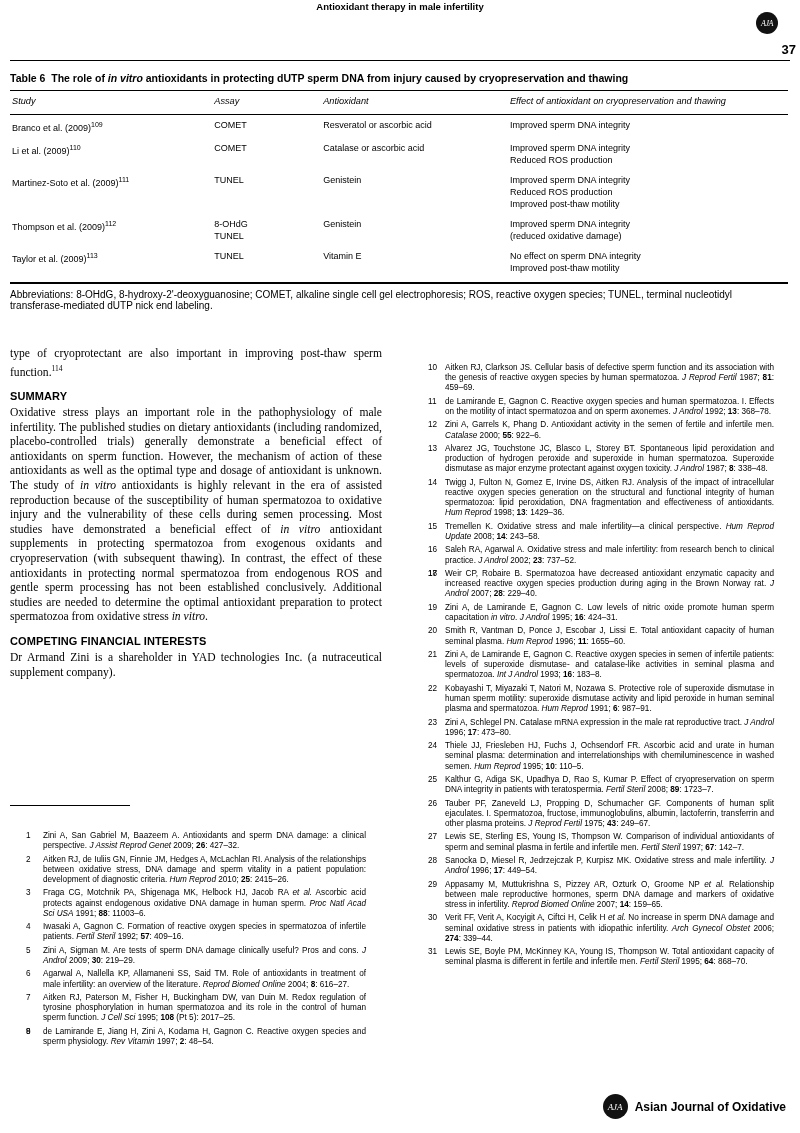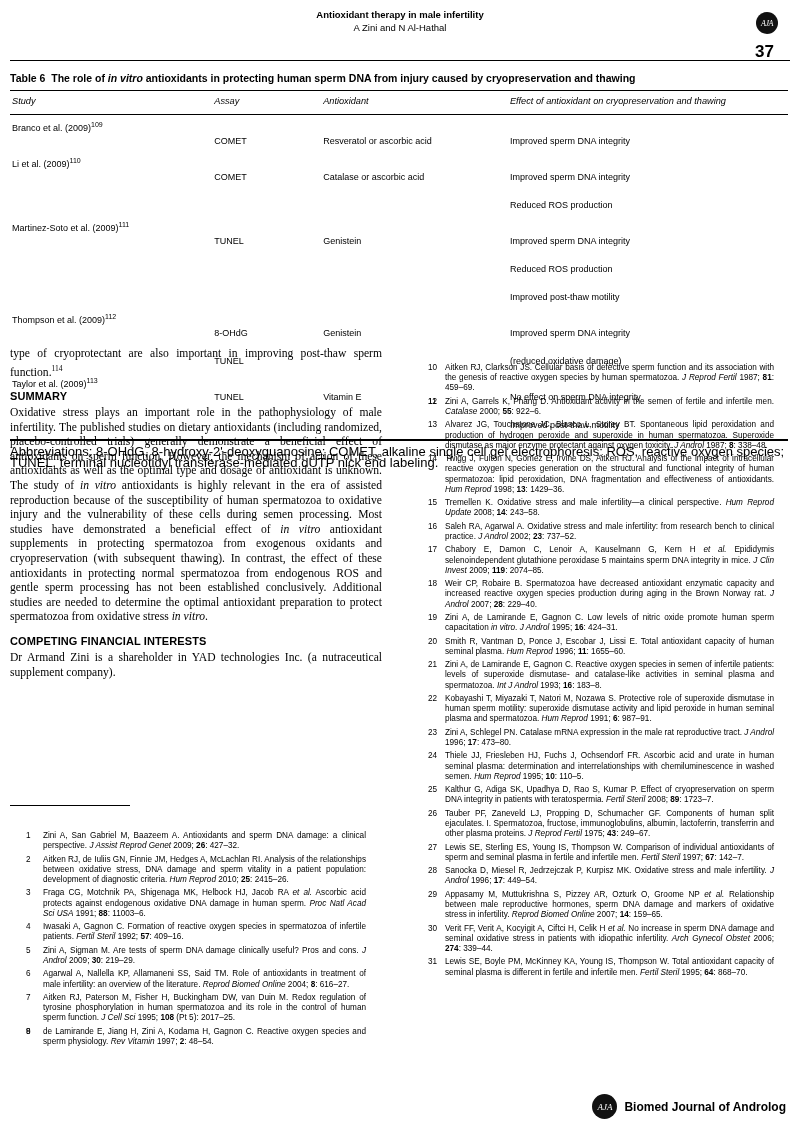--- a/index.html
+++ b/index.html
@@ -19,21 +19,21 @@
     position: relative;
     width: 800px;
     height: 1133px;
     padding: 0;
     box-sizing: border-box;
   }
 
   
   .runhead {
     position: absolute;
-    top: 8px;
+    top: 0;
     left: 0;
     width: 800px;
     text-align: center;
     font-size: 9.5px;
     line-height: 13px;
   }
   .runhead .t1 { font-weight: bold; }
   .runhead .t2 { font-weight: normal; }
 
   .logo-top {
@@ -50,22 +50,22 @@
     font-family: "Liberation Serif", serif;
     display: flex;
     align-items: center;
     justify-content: center;
     letter-spacing: -0.5px;
   }
 
   .page-number {
     position: absolute;
     top: 42px;
-    right: 26px;
-    font-size: 17px;
+    right: 4px;
+    font-size: 13px;
     font-weight: bold;
   }
 
   .rule-top {
     position: absolute;
     top: 60px;
     left: 10px;
     width: 780px;
     height: 1px;
     background: #000;
@@ -106,29 +106,29 @@
     padding: 4px 4px 4px 2px;
     font-size: 9px;
   }
   table.maintable tbody tr.last td {
     padding-bottom: 6px;
   }
   .col-study { width: 26%; }
   .col-assay { width: 14%; }
   .col-anti  { width: 24%; }
   .col-eff   { width: 36%; }
-  .cellline { display: block; margin-top: 16px; }
+  .cellline { display: block; }
   sup { font-size: 7px; vertical-align: super; }
   .rule-tbl-bottom {
     height: 1.6px;
     background: #000;
     margin-top: 2px;
   }
   .abbrev {
-    font-size: 13px;
+    font-size: 10px;
     line-height: 11.5px;
     margin-top: 5px;
   }
 
   
   .cols {
     position: absolute;
     top: 347px;
     left: 10px;
     width: 780px;
@@ -231,29 +231,28 @@
     font-weight: bold;
   }
 </style>
 </head>
 <body>
 
 <div class="page">
 
   <div class="runhead">
     <div class="t1">Antioxidant therapy in male infertility</div>
-    <div class="t2">A Zini and N Al-Hathal</div>
   </div>
   <div class="logo-top">AJA</div>
   <div class="page-number">37</div>
   <div class="rule-top"></div>
 
   <div class="table-wrap">
     <div class="table-title">
-      <span>Table 6</span>&nbsp;&nbsp;<span>The role of </span><em>in vitro</em><span> antioxidants in protecting human sperm DNA from injury caused by cryopreservation and thawing</span>
+      <span>Table 6</span>&nbsp;&nbsp;<span>The role of </span><em>in vitro</em><span> antioxidants in protecting dUTP sperm DNA from injury caused by cryopreservation and thawing</span>
     </div>
 
     <table class="maintable">
       <thead>
         <tr>
           <th class="col-study">Study</th>
           <th class="col-assay">Assay</th>
           <th class="col-anti">Antioxidant</th>
           <th class="col-eff">Effect of antioxidant on cryopreservation and thawing</th>
         </tr>
@@ -354,43 +353,43 @@
             <li><span class="num">7</span><span>Aitken RJ, Paterson M, Fisher H, Buckingham DW, van Duin M. Redox regulation of tyrosine phosphorylation in human spermatozoa and its role in the control of human sperm function. <i>J Cell Sci</i> 1995; <b>108</b> (Pt 5): 2017–25.</span></li>
             <li><span class="num">8</span></li>
             <li><span class="num">9</span><span>de Lamirande E, Jiang H, Zini A, Kodama H, Gagnon C. Reactive oxygen species and sperm physiology. <i>Rev Vitamin</i> 1997; <b>2</b>: 48–54.</span></li>
           </ol>
       </div>
     </div>
 
     <div class="col-right">
       <ol class="refs" id="refs-right">
           <li><span class="num">10</span><span>Aitken RJ, Clarkson JS. Cellular basis of defective sperm function and its association with the genesis of reactive oxygen species by human spermatozoa. <i>J Reprod Fertil</i> 1987; <b>81</b>: 459–69.</span></li>
-          <li><span class="num">11</span></li>
+          <li><span class="num">11</span><span>de Lamirande E, Gagnon C. Reactive oxygen species and human spermatozoa. I. Effects on the motility of intact spermatozoa and on sperm axonemes. <i>J Androl</i> 1992; <b>13</b>: 368–78.</span></li>
           <li><span class="num">12</span><span>Zini A, Garrels K, Phang D. Antioxidant activity in the semen of fertile and infertile men. <i>Catalase</i> 2000; <b>55</b>: 922–6.</span></li>
           <li><span class="num">13</span><span>Alvarez JG, Touchstone JC, Blasco L, Storey BT. Spontaneous lipid peroxidation and production of hydrogen peroxide and superoxide in human spermatozoa. Superoxide dismutase as major enzyme protectant against oxygen toxicity. <i>J Androl</i> 1987; <b>8</b>: 338–48.</span></li>
           <li><span class="num">14</span><span>Twigg J, Fulton N, Gomez E, Irvine DS, Aitken RJ. Analysis of the impact of intracellular reactive oxygen species generation on the structural and functional integrity of human spermatozoa: lipid peroxidation, DNA fragmentation and effectiveness of antioxidants. <i>Hum Reprod</i> 1998; <b>13</b>: 1429–36.</span></li>
           <li><span class="num">15</span><span>Tremellen K. Oxidative stress and male infertility—a clinical perspective. <i>Hum Reprod Update</i> 2008; <b>14</b>: 243–58.</span></li>
           <li><span class="num">16</span><span>Saleh RA, Agarwal A. Oxidative stress and male infertility: from research bench to clinical practice. <i>J Androl</i> 2002; <b>23</b>: 737–52.</span></li>
-          <li><span class="num">17</span><span>Chabory E, Damon C, Lenoir A, Kauselmann G, Kern H <i>et al.</i> Epididymis selenoindependent glutathione peroxidase 5 maintains sperm DNA integrity in mice. <i>J Clin Invest</i> 2009; <b>119</b>: 2074–85.</span></li>
+          <li><span class="num">17</span></li>
           <li><span class="num">18</span><span>Weir CP, Robaire B. Spermatozoa have decreased antioxidant enzymatic capacity and increased reactive oxygen species production during aging in the Brown Norway rat. <i>J Androl</i> 2007; <b>28</b>: 229–40.</span></li>
           <li><span class="num">19</span><span>Zini A, de Lamirande E, Gagnon C. Low levels of nitric oxide promote human sperm capacitation <i>in vitro</i>. <i>J Androl</i> 1995; <b>16</b>: 424–31.</span></li>
           <li><span class="num">20</span><span>Smith R, Vantman D, Ponce J, Escobar J, Lissi E. Total antioxidant capacity of human seminal plasma. <i>Hum Reprod</i> 1996; <b>11</b>: 1655–60.</span></li>
           <li><span class="num">21</span><span>Zini A, de Lamirande E, Gagnon C. Reactive oxygen species in semen of infertile patients: levels of superoxide dismutase- and catalase-like activities in seminal plasma and spermatozoa. <i>Int J Androl</i> 1993; <b>16</b>: 183–8.</span></li>
           <li><span class="num">22</span><span>Kobayashi T, Miyazaki T, Natori M, Nozawa S. Protective role of superoxide dismutase in human sperm motility: superoxide dismutase activity and lipid peroxide in human seminal plasma and spermatozoa. <i>Hum Reprod</i> 1991; <b>6</b>: 987–91.</span></li>
           <li><span class="num">23</span><span>Zini A, Schlegel PN. Catalase mRNA expression in the male rat reproductive tract. <i>J Androl</i> 1996; <b>17</b>: 473–80.</span></li>
           <li><span class="num">24</span><span>Thiele JJ, Friesleben HJ, Fuchs J, Ochsendorf FR. Ascorbic acid and urate in human seminal plasma: determination and interrelationships with chemiluminescence in washed semen. <i>Hum Reprod</i> 1995; <b>10</b>: 110–5.</span></li>
           <li><span class="num">25</span><span>Kalthur G, Adiga SK, Upadhya D, Rao S, Kumar P. Effect of cryopreservation on sperm DNA integrity in patients with teratospermia. <i>Fertil Steril</i> 2008; <b>89</b>: 1723–7.</span></li>
           <li><span class="num">26</span><span>Tauber PF, Zaneveld LJ, Propping D, Schumacher GF. Components of human split ejaculates. I. Spermatozoa, fructose, immunoglobulins, albumin, lactoferrin, transferrin and other plasma proteins. <i>J Reprod Fertil</i> 1975; <b>43</b>: 249–67.</span></li>
           <li><span class="num">27</span><span>Lewis SE, Sterling ES, Young IS, Thompson W. Comparison of individual antioxidants of sperm and seminal plasma in fertile and infertile men. <i>Fertil Steril</i> 1997; <b>67</b>: 142–7.</span></li>
           <li><span class="num">28</span><span>Sanocka D, Miesel R, Jedrzejczak P, Kurpisz MK. Oxidative stress and male infertility. <i>J Androl</i> 1996; <b>17</b>: 449–54.</span></li>
           <li><span class="num">29</span><span>Appasamy M, Muttukrishna S, Pizzey AR, Ozturk O, Groome NP <i>et al.</i> Relationship between male reproductive hormones, sperm DNA damage and markers of oxidative stress in infertility. <i>Reprod Biomed Online</i> 2007; <b>14</b>: 159–65.</span></li>
           <li><span class="num">30</span><span>Verit FF, Verit A, Kocyigit A, Ciftci H, Celik H <i>et al.</i> No increase in sperm DNA damage and seminal oxidative stress in patients with idiopathic infertility. <i>Arch Gynecol Obstet</i> 2006; <b>274</b>: 339–44.</span></li>
           <li><span class="num">31</span><span>Lewis SE, Boyle PM, McKinney KA, Young IS, Thompson W. Total antioxidant capacity of seminal plasma is different in fertile and infertile men. <i>Fertil Steril</i> 1995; <b>64</b>: 868–70.</span></li>
         </ol>
     </div>
   </div>
 
   <div class="footer">
     <div class="flogo">AJA</div>
-    <div class="ftext">Biomed Journal of Androlog</div>
+    <div class="ftext">Asian Journal of Oxidative</div>
   </div>
 
 </div>
 
 </body></html>

